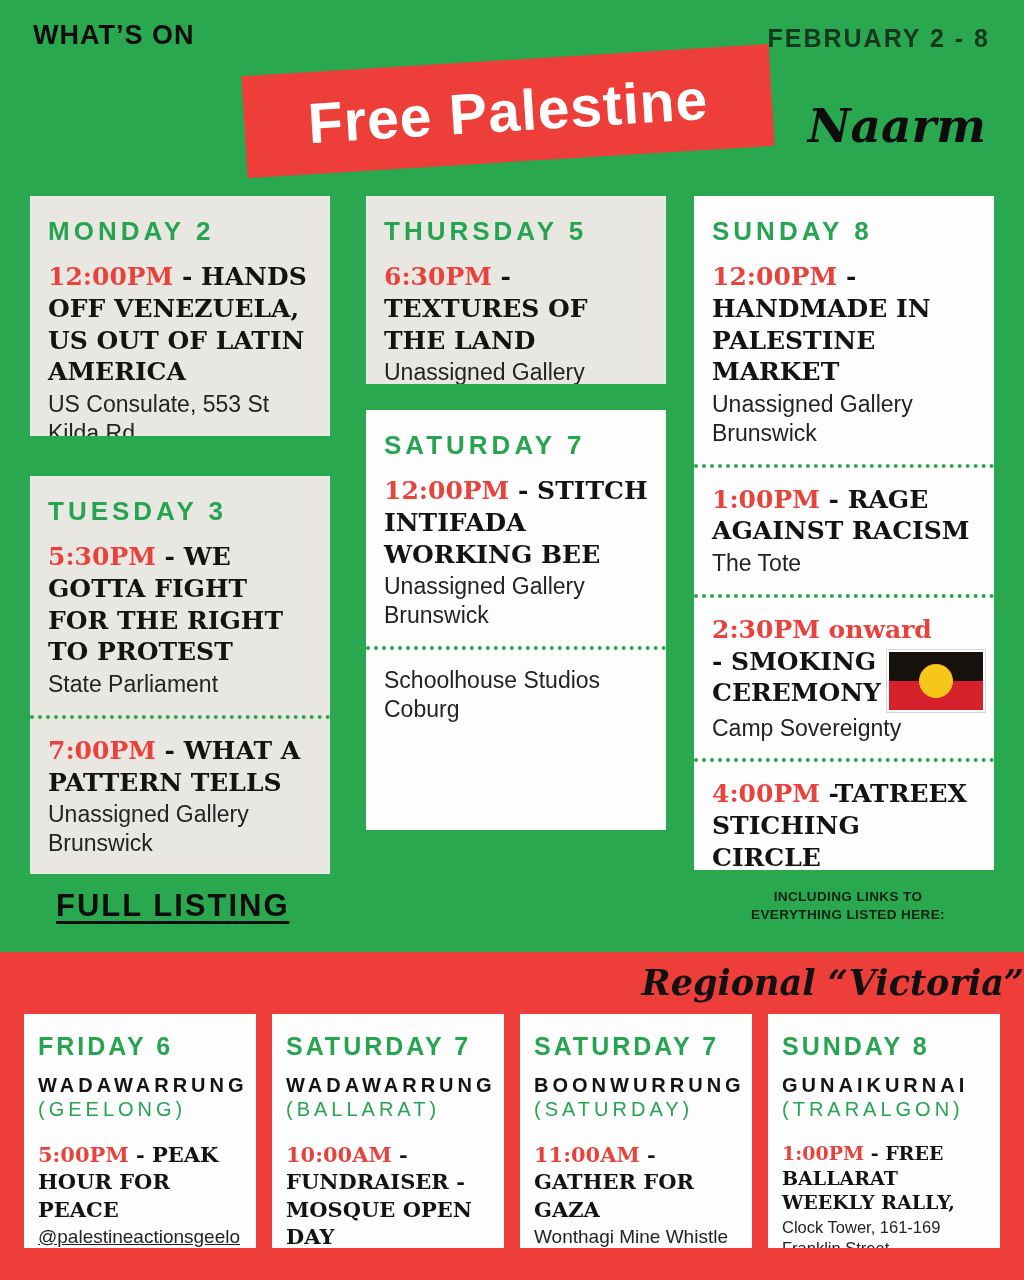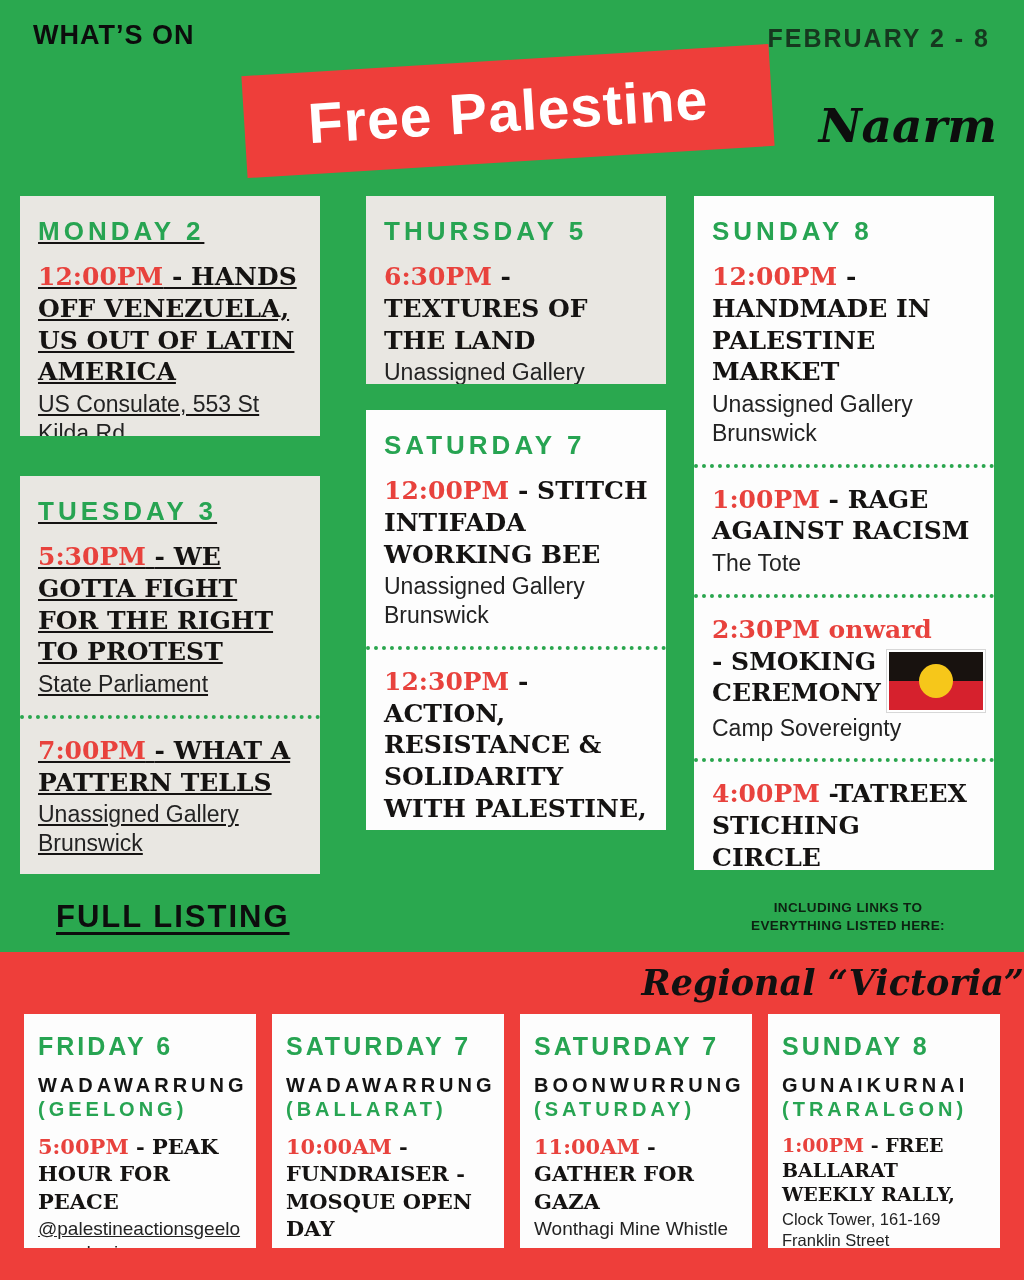--- a/index.html
+++ b/index.html
@@ -10,24 +10,24 @@
     font-family:"Liberation Sans",sans-serif;color:#151312;
   }
   
   .whats-on{position:absolute;left:33px;top:20px;font-size:27px;font-weight:900;color:#0c0c0c;letter-spacing:1px;}
   .date-range{position:absolute;right:34px;top:24px;font-size:25px;font-weight:800;color:#16381f;letter-spacing:2px;}
   .banner{
     position:absolute;left:244px;top:60px;width:528px;height:102px;background:#ee3e3a;
     transform:rotate(-3.5deg);display:flex;align-items:center;justify-content:center;
   }
   .banner-title{font-size:57px;font-weight:800;color:#fff;letter-spacing:1px;white-space:nowrap;}
-  .city{position:absolute;right:27px;top:98px;font-family:"DejaVu Serif",serif;font-style:italic;font-weight:700;font-size:47px;color:#0d0d0d;}
+  .city{position:absolute;right:38px;top:98px;font-family:"DejaVu Serif",serif;font-style:italic;font-weight:700;font-size:47px;color:#0d0d0d;}
   
   .col{position:absolute;top:196px;width:300px;}
-  .col1{left:20px;text-decoration:underline;} .col2{left:366px;} .col3{left:694px;}
+  .col1{left:30px;} .col2{left:366px;} .col3{left:694px;}
   .card{
     background:#e9e7e2;padding:16px 18px;overflow:hidden;margin-bottom:0;
   }
   .card.white{background:#fdfdfd;}
   .day{font-size:26px;font-weight:800;color:#27a452;letter-spacing:4px;margin:4px 0 14px 0;}
   .event-line{margin:0;font-family:"DejaVu Serif",serif;font-weight:700;font-size:25px;line-height:1.27;color:#151312;}
   .time{color:#e8423d;}
   .loc{margin:2px 0 0 0;font-size:23px;line-height:1.25;color:#232323;}
   .divider{border:none;border-top:4px dotted #2aa64e;margin:16px -18px;}
   
@@ -40,32 +40,32 @@
   .flag-row{display:flex;align-items:flex-start;gap:6px;}
   .flag-row .flag-text{flex:1 1 auto;}
   .ab-flag{
     position:relative;flex:0 0 auto;width:98px;height:62px;margin-top:4px;
     border:2px solid #fff;box-shadow:0 0 0 1px rgba(0,0,0,.15);
   }
   .ab-top{position:absolute;left:0;top:0;width:100%;height:50%;background:#18120f;}
   .ab-bottom{position:absolute;left:0;bottom:0;width:100%;height:50%;background:#d6212d;}
   .ab-circle{position:absolute;left:50%;top:50%;width:34px;height:34px;border-radius:50%;background:#f6c71a;transform:translate(-50%,-50%);}
   
-  .listing-row{position:absolute;left:56px;right:56px;top:888px;height:58px;display:flex;align-items:center;justify-content:space-between;}
+  .listing-row{position:absolute;left:56px;right:56px;top:888px;height:58px;display:flex;align-items:flex-start;justify-content:space-between;}
   .listing-label{font-size:31px;font-weight:900;color:#0d0d0d;letter-spacing:2px;text-decoration:underline;text-decoration-thickness:3px;text-underline-offset:5px;}
   .listing-note{width:240px;text-align:center;font-size:13.5px;font-weight:800;color:#0d2212;letter-spacing:.4px;line-height:1.35;}
   .listing-url{font-family:"DejaVu Serif",serif;font-weight:700;font-size:39px;color:#ffffff;}
   
   .regional{position:absolute;left:0;top:952px;width:1024px;height:328px;background:#ee3e3a;}
   .regional-title{margin:10px 0 0 0;text-align:right;font-family:"DejaVu Serif",serif;font-style:italic;font-weight:700;font-size:35px;color:#111;}
   .regional-cards{position:absolute;left:24px;right:24px;top:62px;display:grid;grid-template-columns:repeat(4,1fr);gap:16px;}
   .rcard{background:#fdfdfd;height:234px;padding:14px 14px;overflow:hidden;}
   .rday{font-size:25px;font-weight:800;color:#27a452;letter-spacing:3px;margin:4px 0 12px 0;}
   .rnation{font-size:20px;font-weight:900;color:#141414;letter-spacing:4px;margin:0;line-height:1.2;}
-  .rplace{font-size:20px;font-weight:700;color:#27a452;letter-spacing:4px;margin:0 0 12px 0;line-height:1.2;}
+  .rplace{font-size:20px;font-weight:400;color:#27a452;letter-spacing:4px;margin:0 0 20px 0;line-height:1.2;}
   .revent{font-family:"DejaVu Serif",serif;font-weight:700;font-size:21px;line-height:1.3;margin:0;color:#151312;}
   .rloc{font-size:19px;line-height:1.25;margin:2px 0 0 0;color:#232323;}
   .rloc.link{text-decoration:underline;word-break:break-all;}
   .rcard.compact .revent{font-size:19px;}
   .rcard.compact .rloc{font-size:16.5px;}
 </style>
 </head>
 <body>
 
 <div id="poster">
@@ -123,24 +123,20 @@
       <div class="day">SATURDAY 7</div>
       <div class="event">
         <p class="event-line">
           <span class="time">12:00PM</span>
           <span>- STITCH INTIFADA WORKING BEE</span>
         </p>
         <p class="loc">Unassigned Gallery Brunswick</p>
       </div>
       <hr class="divider">
       <div class="event">
-        <p class="event-line">
-          <span class="time">12:30PM</span>
-          <span>- ACTION, RESISTANCE &amp; SOLIDARITY WITH PALESTINE,</span>
-        </p>
         <p class="loc">Schoolhouse Studios Coburg</p>
       </div>
     </div>
   </div>
 
   <div class="col col3">
     <div class="card card-sun white">
       <div class="day">SUNDAY 8</div>
       <div class="event">
         <p class="event-line">

